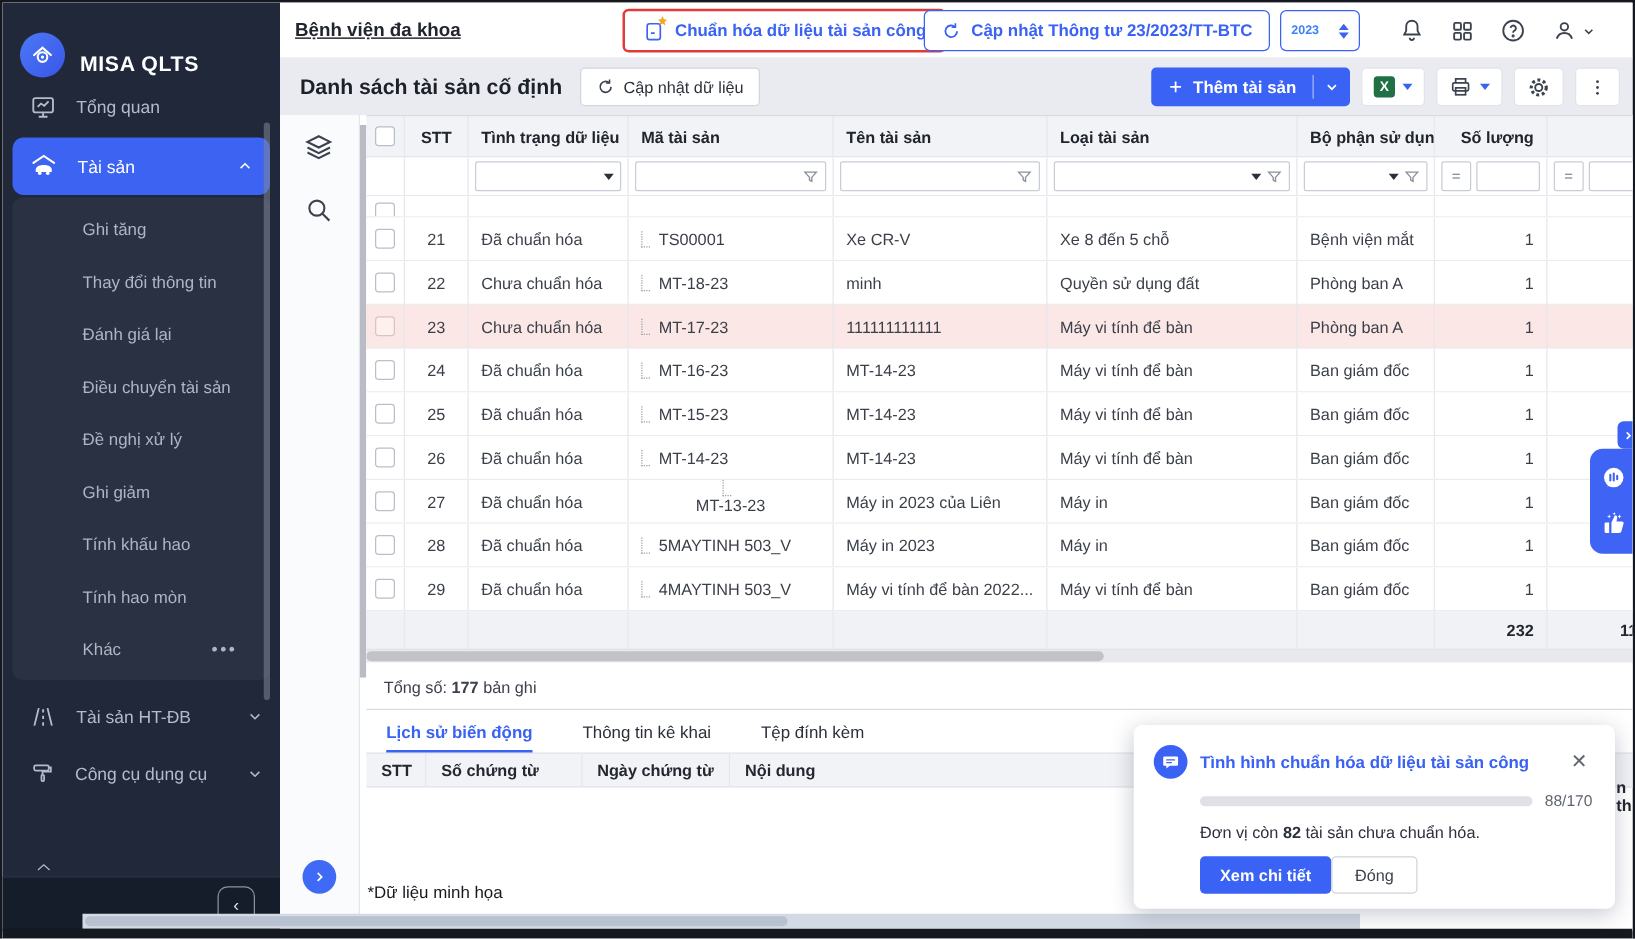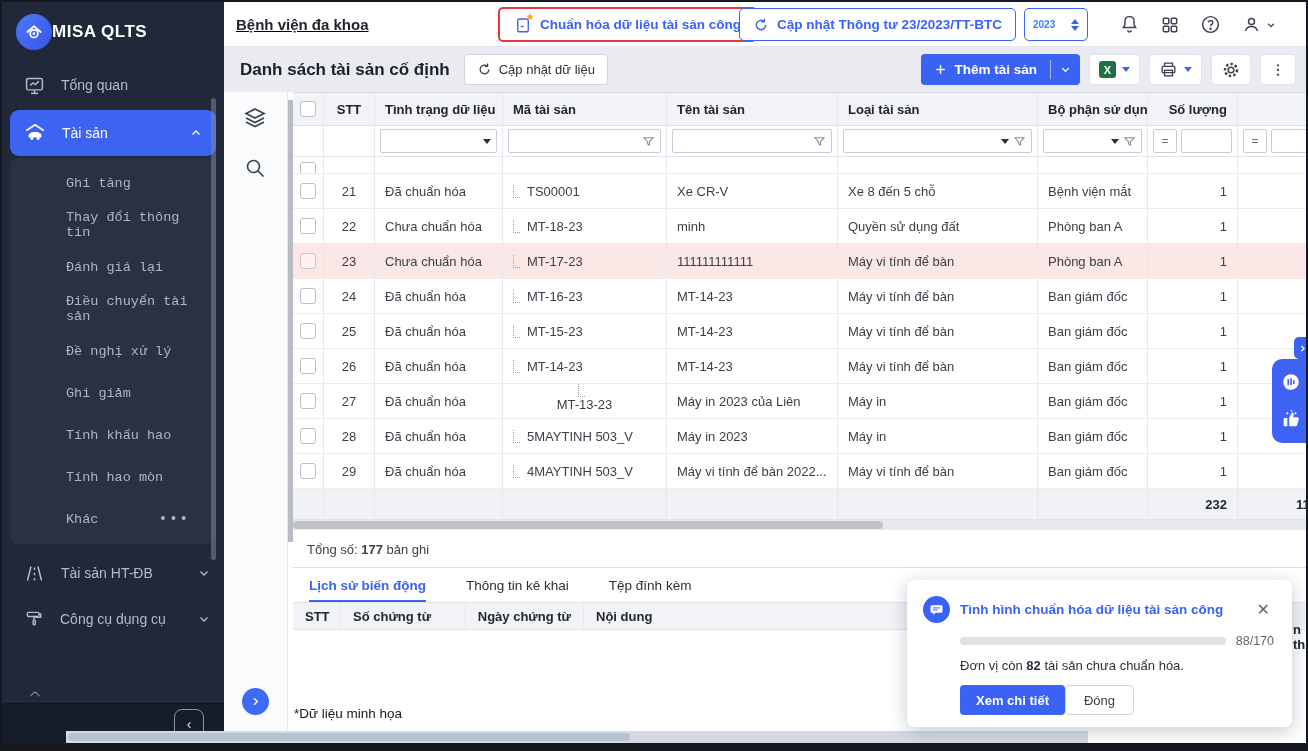--- a/index.html
+++ b/index.html
@@ -4,28 +4,28 @@
 <style>
   * { margin:0; padding:0; box-sizing:border-box; }
   html,body { width:1308px; height:751px; overflow:hidden; background:#fff;
     font-family:"Liberation Sans","DejaVu Sans",sans-serif; }
   .stage { position:relative; width:1308px; height:751px; background:#f3f4f8;
     border:2px solid #15181f; border-bottom:none; overflow:hidden; }
   .frame-bottom { position:absolute; left:0; right:0; bottom:0; height:8px; background:#15181f; z-index:90; }
 
   
   .sidebar { position:absolute; left:0; top:0; width:222px; height:743px; background:#20283a; z-index:20; }
-  .brand { display:flex; align-items:center; height:60px; padding-left:14px; }
+  .brand { display:flex; align-items:flex-end; gap:12px; height:60px; padding-left:14px; }
   .logo { width:36px; height:36px; border-radius:50%; background:linear-gradient(135deg,#4b79f7,#3a55e8);
     display:flex; align-items:center; justify-content:center; }
   .brand-name { color:#fff; font-size:17px; font-weight:bold; letter-spacing:.5px; }
   .nav-item { display:flex; align-items:center; gap:16px; height:46px; padding:0 14px 0 22px; color:#b4bbc9; font-size:14px; }
   .nav-item .lbl { flex:1; }
   .nav-item.active { background:#3d63f3; color:#fff; margin:2px 0; border-radius:9px; margin-left:8px; margin-right:8px; padding-left:14px; }
-  .submenu { background:#2a3142; border-radius:8px; margin:2px 8px 6px 8px; padding:4px 0;font-family:Liberation Mono, monospace; }
+  .submenu { background:#2a3142; border-radius:8px; margin:2px 8px 6px 8px; padding:4px 0; }
   .subitem { display:flex; align-items:center; height:42px; padding:0 26px 0 56px; color:#aeb6c4; font-size:13.5px; }
   .subitem .grow { flex:1; }
   .dots { color:#aeb6c4; font-size:14px; letter-spacing:2px; }
   .side-scrollbar { position:absolute; right:8px; top:96px; width:5px; height:462px; border-radius:3px; background:#7d8698; opacity:.55; }
   .sidebar-footer { position:absolute; left:0; bottom:0; width:222px; height:44px; background:#161d2a; border-top:1px solid #2c3444;
     display:flex; align-items:center; justify-content:flex-end; padding-right:20px; }
   .collapse-btn { width:30px; height:30px; border:1.5px solid #8a93a5; border-radius:8px; background:transparent;
     color:#dfe3ea; font-size:14px; display:flex; align-items:center; justify-content:center; }
   .partial-nav { position:absolute; left:0; bottom:44px; width:222px; height:12px; overflow:hidden; }
 

